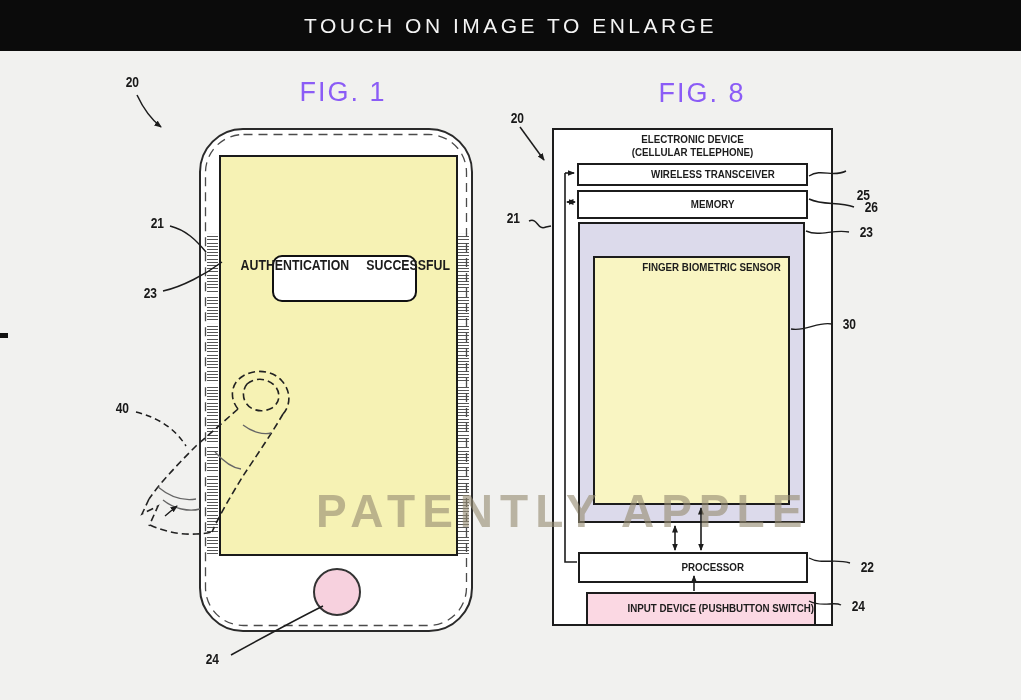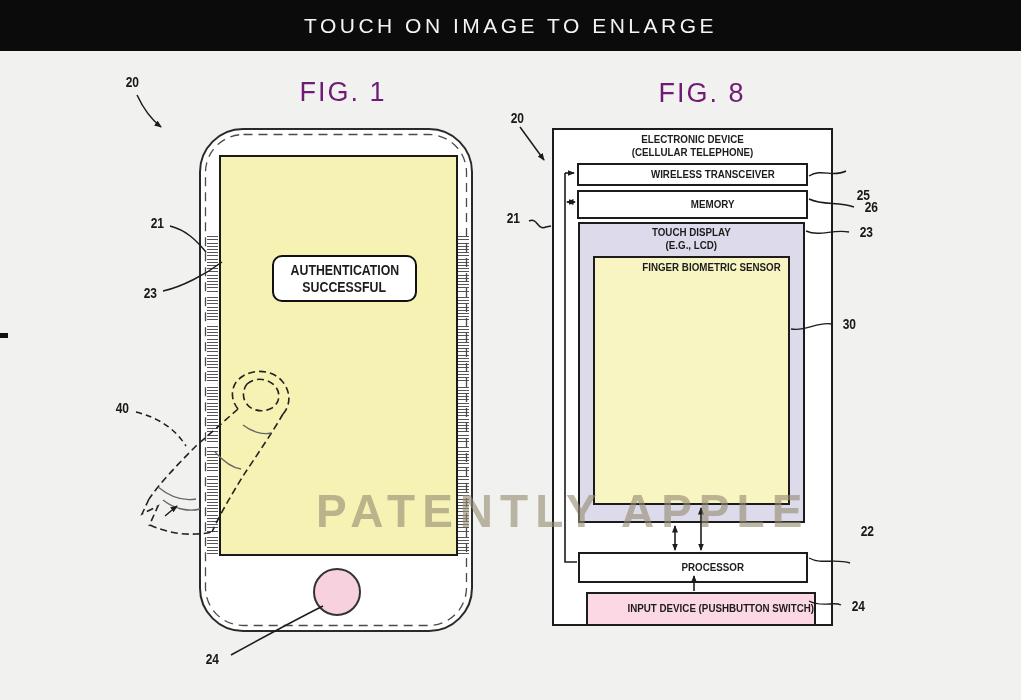--- a/index.html
+++ b/index.html
@@ -8,21 +8,21 @@
     position:relative;width:1021px;height:700px;overflow:hidden;
     background:#f1f1ef;font-family:"Liberation Sans",sans-serif;color:#1c1c1c;
   }
   
   .banner{
     position:absolute;left:0;top:0;width:1021px;height:51px;background:#0b0b0b;
     display:flex;align-items:center;justify-content:center;
   }
   .banner span{color:#f4f4f4;font-size:21px;letter-spacing:3.5px;font-weight:400;}
   
-  .fig-title{position:absolute;width:160px;text-align:center;font-size:27px;letter-spacing:2px;color:#701a75;}
+  .fig-title{position:absolute;width:160px;text-align:center;font-size:27px;letter-spacing:2px;color:#8b5cf6;}
   
   .ref{position:absolute;width:30px;height:18px;text-align:center;font-weight:700;font-size:15px;color:#181818;}
   .ref .cond{display:inline-block;transform:scaleX(.8);transform-origin:50% 50%;white-space:nowrap;}
   
   .phone-body{
     position:absolute;left:199px;top:128px;width:274px;height:504px;
     background:#ffffff;border:2.5px solid #2a2a2a;border-radius:44px;
   }
   .phone-screen{
     position:absolute;left:219px;top:155px;width:239px;height:401px;
@@ -32,21 +32,21 @@
     position:absolute;width:11px;top:233px;height:322px;
     background:
       repeating-linear-gradient(to bottom,rgba(255,255,255,.95) 0 2px,rgba(255,255,255,0) 2px 30px),
       repeating-linear-gradient(to bottom,#555 0 1px,transparent 1px 3.2px);
   }
   .hatch.left{left:207px;}
   .hatch.right{left:458px;}
   .auth-box{
     position:absolute;left:272px;top:255px;width:145px;height:47px;
     background:#ffffff;border:2.5px solid #111;border-radius:10px;
-    display:flex;flex-direction:column;align-items:center;justify-content:center;
+    display:flex;flex-direction:row;justify-content:center;
   }
   .auth-box div{font-weight:700;font-size:14.5px;line-height:1.12;transform:scaleX(.85);white-space:nowrap;}
   .home-button{
     position:absolute;left:313px;top:568px;width:48px;height:48px;border-radius:50%;
     background:#f7d1de;border:2px solid #333;
   }
   
   .blk{
     position:absolute;background:#fff;border:2px solid #1c1c1c;
     display:flex;align-items:center;justify-content:center;padding-left:40px;
@@ -111,46 +111,40 @@
 
   <div class="blk" style="left:577px;top:163px;width:231px;height:23px;">
     <span>WIRELESS TRANSCEIVER</span>
   </div>
 
   <div class="blk" style="left:577px;top:190px;width:231px;height:29px;">
     <span>MEMORY</span>
   </div>
 
   <div class="blk lavender" style="left:578px;top:222px;width:227px;height:301px;"></div>
-  <div class="blk-title" style="left:578px;top:226px;width:227px;">
-    <span class="inner">
-      <div>TOUCH DISPLAY</div>
-      <div>(E.G., LCD)</div>
-    </span>
-  </div>
 
   <div class="blk yellow2" style="left:593px;top:256px;width:197px;height:249px;align-items:flex-start;">
     <span style="margin-top:3px;">FINGER BIOMETRIC SENSOR</span>
   </div>
 
   <div class="blk" style="left:578px;top:552px;width:230px;height:31px;">
     <span>PROCESSOR</span>
   </div>
 
   <div class="blk pink" style="left:578px;top:592px;width:230px;height:34px;margin-left:8px;">
     <span>INPUT DEVICE (PUSHBUTTON SWITCH)</span>
   </div>
 
   <div class="ref" style="left:502px;top:109px;"><span class="cond">20</span></div>
   <div class="ref" style="left:498px;top:209px;"><span class="cond">21</span></div>
   <div class="ref" style="left:848px;top:162px;margin-top:24px;"><span class="cond">25</span></div>
   <div class="ref" style="left:856px;top:198px;"><span class="cond">26</span></div>
   <div class="ref" style="left:851px;top:223px;"><span class="cond">23</span></div>
   <div class="ref" style="left:834px;top:315px;"><span class="cond">30</span></div>
-  <div class="ref" style="left:852px;top:522px;"><span class="cond">22</span></div>
+  <div class="ref" style="left:852px;top:558px;"><span class="cond">22</span></div>
   <div class="ref" style="left:843px;top:597px;"><span class="cond">24</span></div>
 
   <svg class="overlay" width="1021" height="700" viewBox="0 0 1021 700">
     <defs>
       <marker id="ah" markerWidth="9" markerHeight="8" refX="6.5" refY="3" orient="auto" markerUnits="userSpaceOnUse">
         <path d="M0,0 L7.5,3 L0,6 Z" fill="#1c1c1c"></path>
       </marker>
       <marker id="ahr" markerWidth="9" markerHeight="8" refX="6.5" refY="3" orient="auto-start-reverse" markerUnits="userSpaceOnUse">
         <path d="M0,0 L7.5,3 L0,6 Z" fill="#1c1c1c"></path>
       </marker>

